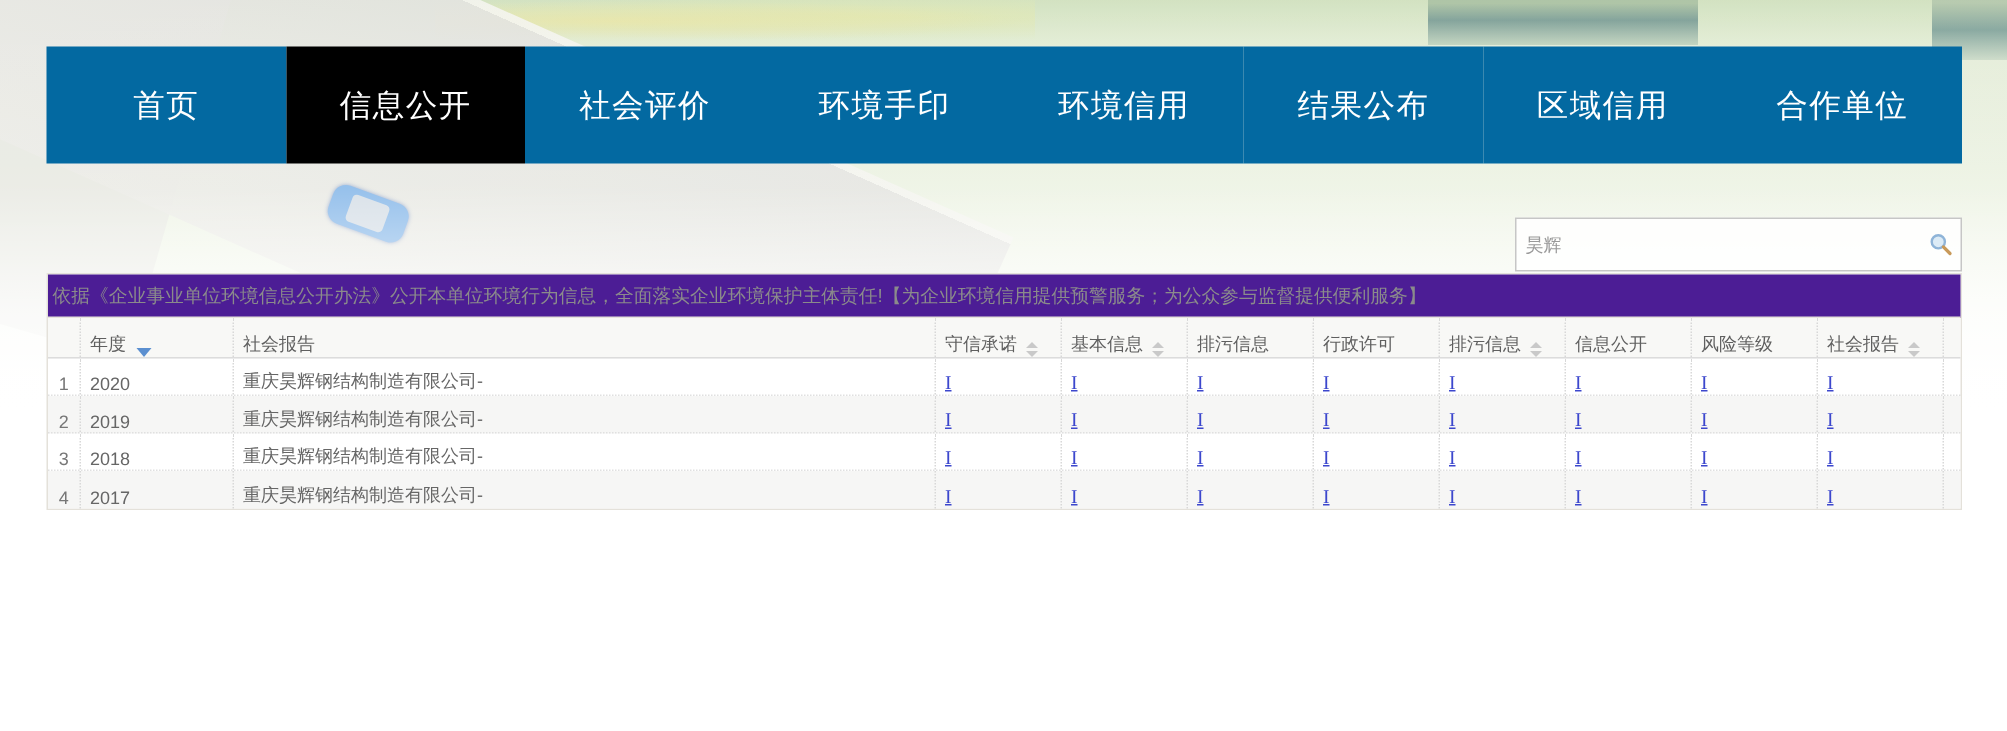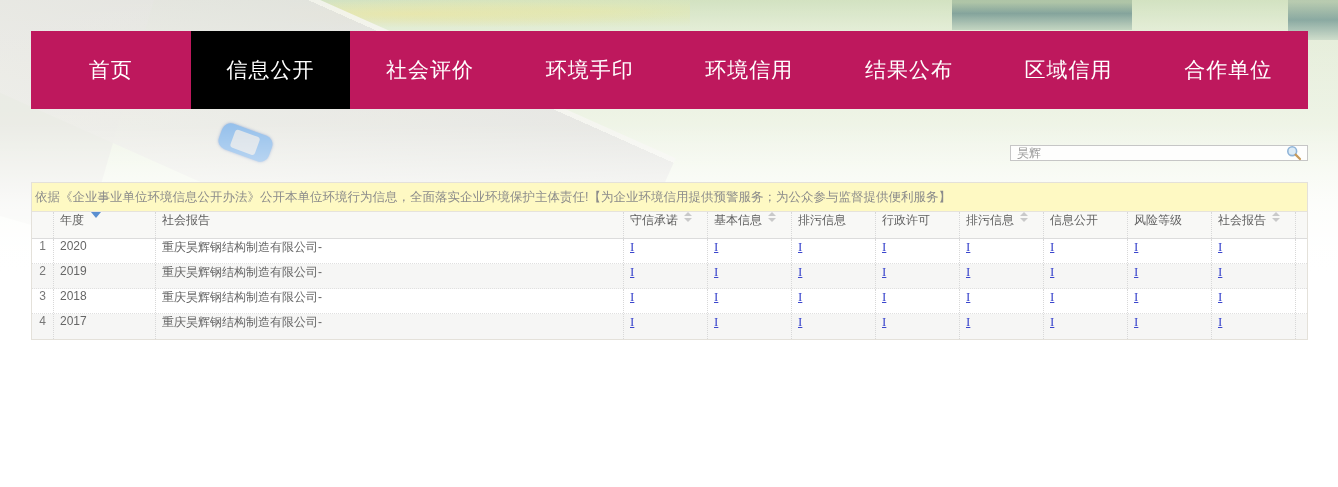--- a/index.html
+++ b/index.html
@@ -31,42 +31,42 @@
   .car-glass { position:absolute; left:13px; top:4px; width:26px; height:19px;
                background:#ccd7e1; border-radius:3px; }
   .scene-fade { position:absolute; left:0; top:0; width:100%; height:100%;
                 background:linear-gradient(180deg, rgba(255,255,255,.18) 0%, rgba(255,255,255,.28) 45%,
                            rgba(255,255,255,.78) 74%, #fff 100%); }
 
   
   .navbar { position:absolute; left:31px; top:31px; width:1277px; height:78px;
             display:flex; z-index:6; }
   .nav-tab { flex:1; display:flex; align-items:center; justify-content:center;
-             background:#be185d; color:#fff; font-size:21px; letter-spacing:1px; cursor:pointer; }
+             background:#0369a1; color:#fff; font-size:21px; letter-spacing:1px; cursor:pointer; }
   .nav-tab.active { background:#000000; }
 
   
-  .search { position:absolute; left:1010px; top:145px; width:298px; height:16px;
+  .search { position:absolute; left:1010px; top:145px; width:298px; height:36px;
             background:rgba(255,255,255,.86); border:1px solid #c6c6c6;
             display:flex; align-items:center; z-index:6; }
   .search input { flex:1; border:none; background:transparent; outline:none;
                   font-size:12px; color:#9a9a9a; padding:0 6px;
                   font-family:"Liberation Sans","DejaVu Sans",sans-serif; }
   .search-icon { width:16px; height:16px; margin-right:5px; flex:0 0 auto; cursor:pointer; }
 
   
   .panel { position:absolute; left:31px; top:182px; width:1277px; background:#fff;
            border:1px solid #e4e1da; z-index:6; }
   .caption { height:29px; line-height:28px; padding-left:3px; font-size:12.5px; color:#8b8b8b;
-             background:#fef9c3; border-bottom:1px solid #e6e3dc; white-space:nowrap; overflow:hidden; }
+             background:#4c1d95; border-bottom:1px solid #e6e3dc; white-space:nowrap; overflow:hidden; }
 
   .grid-row { display:grid; grid-template-columns:22px 102px 468px repeat(8,84px) 1fr;
               height:25px; align-items:stretch; }
   .grid-header { height:27px; background:#f8f8f6; border-bottom:1px solid #dcdcdc; }
-  .cell { display:flex; align-items:flex-start; font-size:12px; color:#666;
+  .cell { display:flex; align-items:flex-end; font-size:12px; color:#666;
           padding-left:6px; border-right:1px dotted #d8d8d8;
           white-space:nowrap; overflow:hidden; }
   .grid-header .cell { color:#5f5f5f; }
   .cell.spacer { border-right:none; padding:0; }
   .cell.rownum { justify-content:center; padding-left:0; color:#777; }
   .body-row { border-bottom:1px dotted #e0e0e0; }
   .body-row:last-child { border-bottom:none; }
   .body-row.stripe { background:#f6f6f5; }
   a.cell-link { color:#3c47cd; text-decoration:underline;
                 font-family:"Liberation Serif","DejaVu Serif",serif; font-size:13px; }

